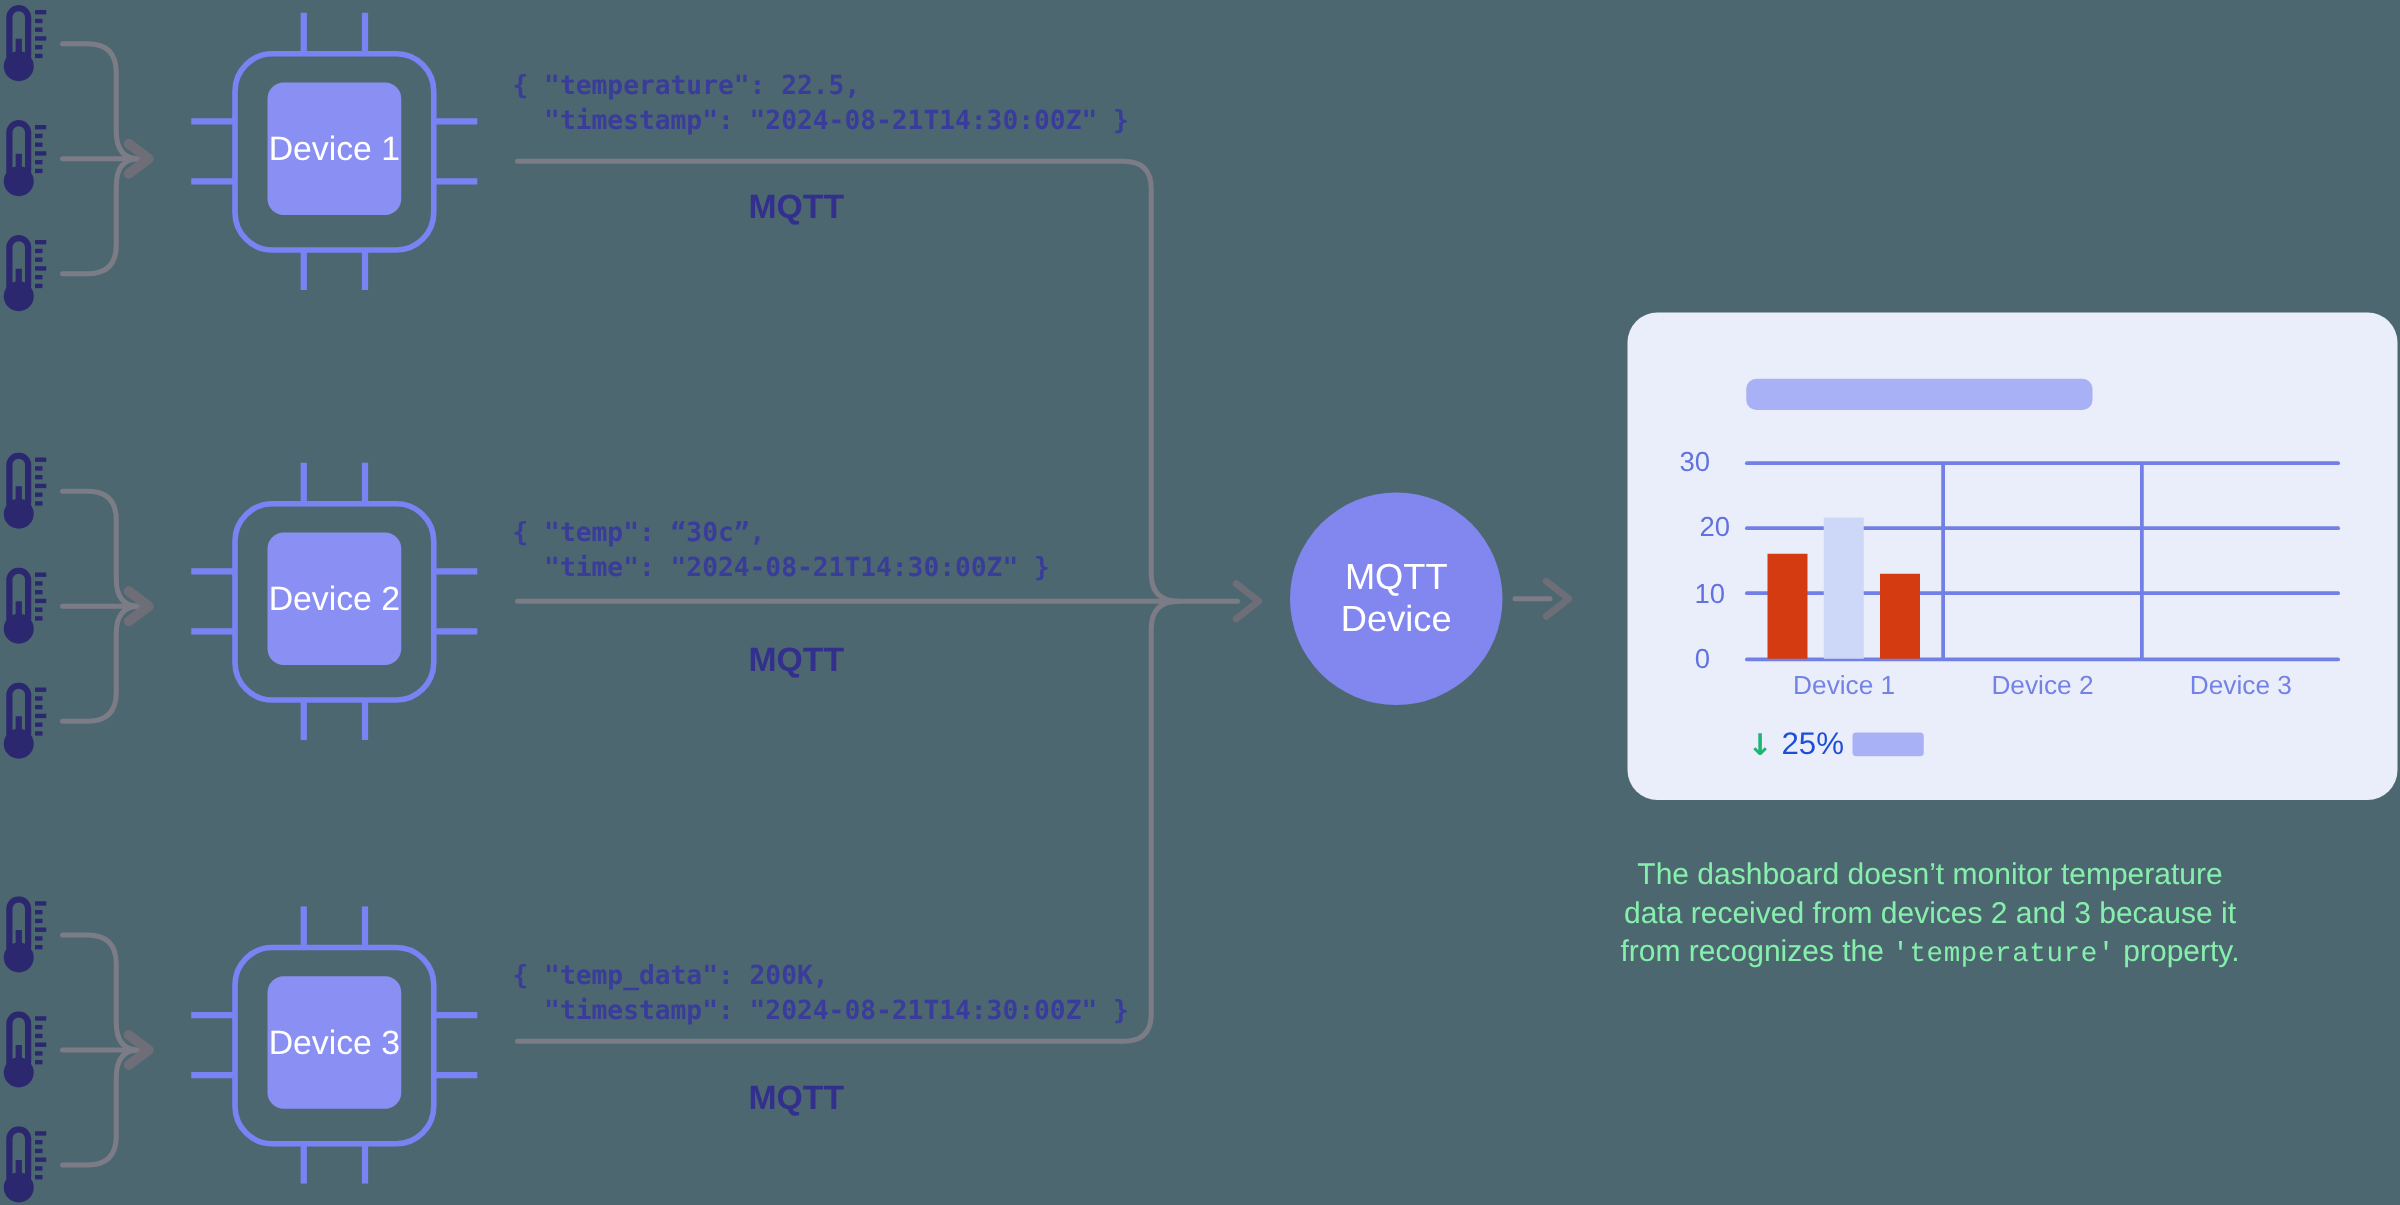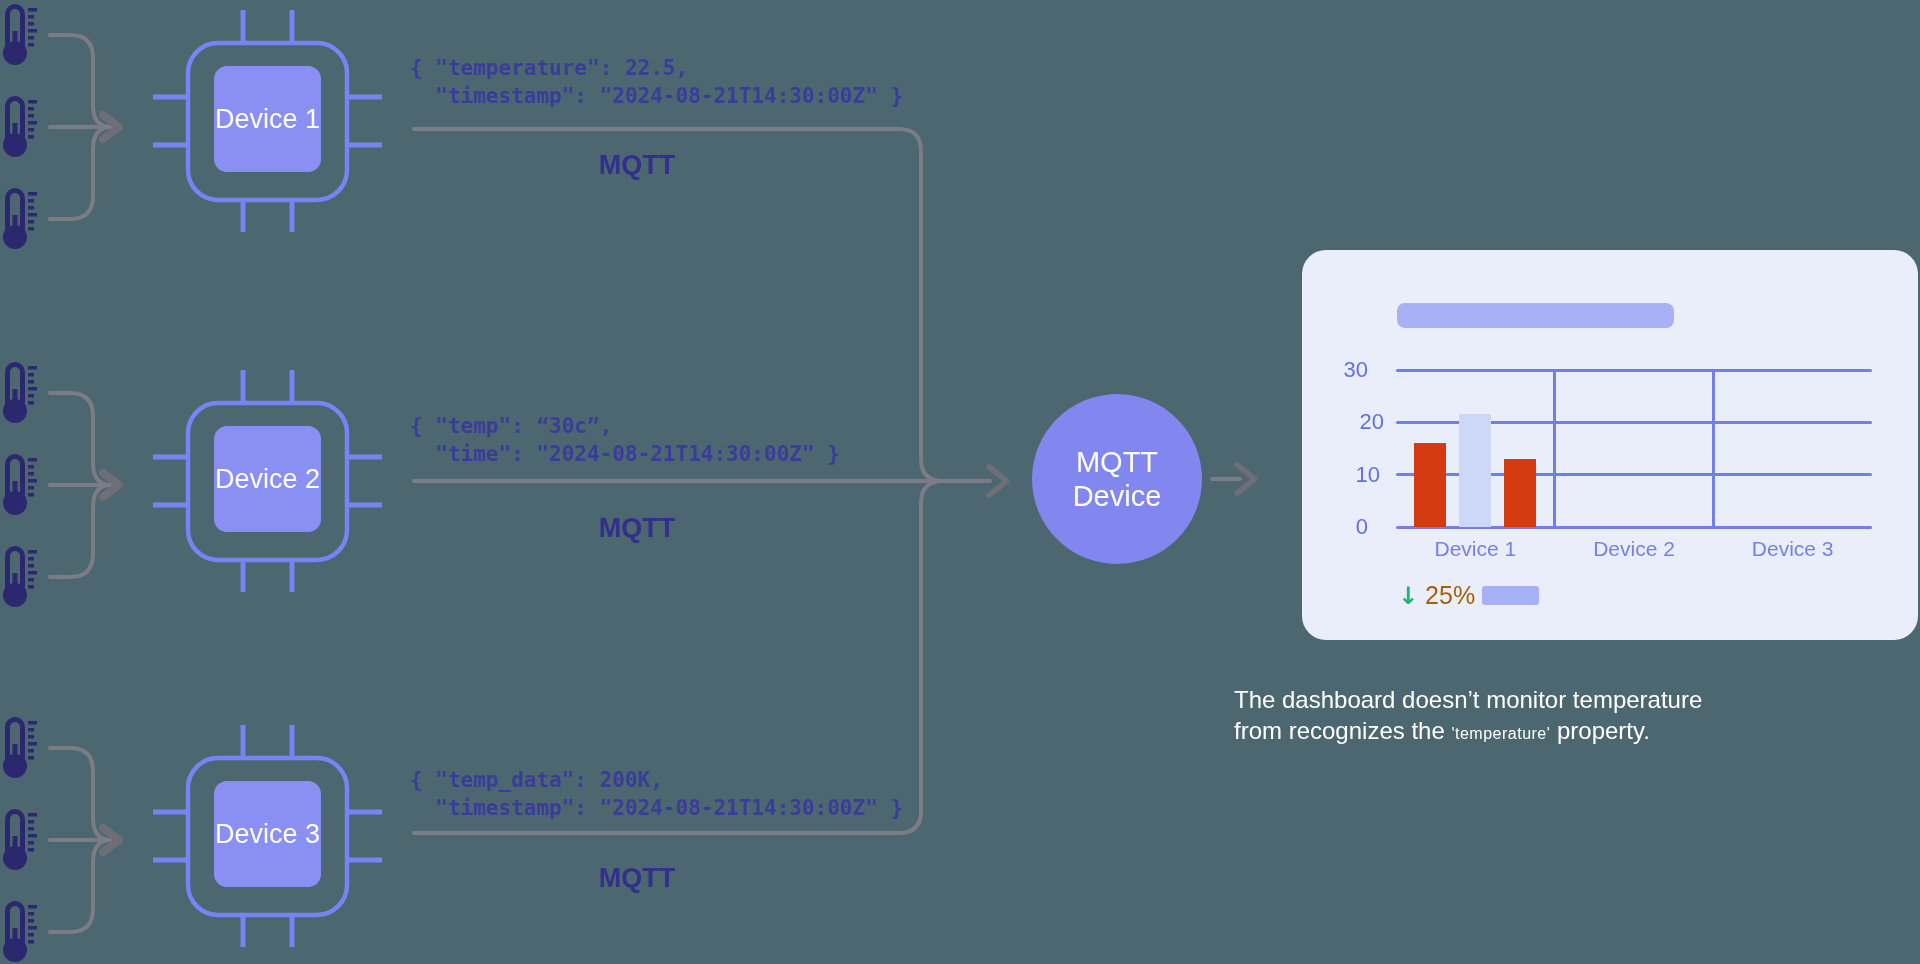--- a/index.html
+++ b/index.html
@@ -23,25 +23,25 @@
   .title-bar{position:absolute;left:95px;top:53px;width:277px;height:25px;border-radius:8px;
              background:#A8B1F6}
   #chart-area{position:absolute;left:0;top:0;width:616px;height:390px}
   .hgrid{position:absolute;height:3px;background:#7280E5;border-radius:2px}
   .vgrid{position:absolute;width:3px;background:#7280E5}
   .ytick{position:absolute;left:0;width:66px;text-align:right;font-size:22px;color:#6172DE}
   .xtick{position:absolute;text-align:center;font-size:21px;color:#7482E6}
   .bar{position:absolute}
   .chart-footer{position:absolute;left:96px;top:331px;display:flex;align-items:center;gap:7px}
   .trend{font-family:"DejaVu Sans",sans-serif;color:#1DB573;font-size:24px;font-weight:bold}
-  .pct{font-size:25px;color:#a16207}
+  .pct{font-size:25px;color:#1d4ed8}
   .fbar{width:57px;height:19px;border-radius:3px;background:#A8B1F6}
-  .caption{position:absolute;left:1234px;top:684px;width:620px;font-size:24px;
-           line-height:31px;color:#ffffff}
-  .caption .code{font-family:Liberation Sans, sans-serif;font-size:16px;letter-spacing:.5px}
+  .caption{position:absolute;left:1234px;top:684px;width:620px;text-align:center;font-size:24px;
+           line-height:31px;color:#86efac}
+  .caption .code{font-family:Liberation Mono, monospace;font-size:22px;letter-spacing:.5px}
 </style>
 </head>
 <body>
 
 <div class="stage">
 
   <svg width="0" height="0" style="position:absolute">
     <defs>
       <g id="therm-sym">
         <rect x="5.5" y="2.5" width="15" height="45" rx="7.5" fill="none" stroke="#2B2870" stroke-width="5"></rect>
@@ -205,16 +205,17 @@
       </div>
     <div class="chart-footer">
       <span class="trend">↓</span>
       <span class="pct">25%</span>
       <div class="fbar"></div>
     </div>
   </div>
 
   <div class="caption">
     <div>The dashboard doesn’t monitor temperature</div>
+    <div>data received from devices 2 and 3 because it</div>
     <div><span>from recognizes the </span><span class="code">'temperature'</span><span> property.</span></div>
   </div>
 
 </div>
 
 </body></html>

